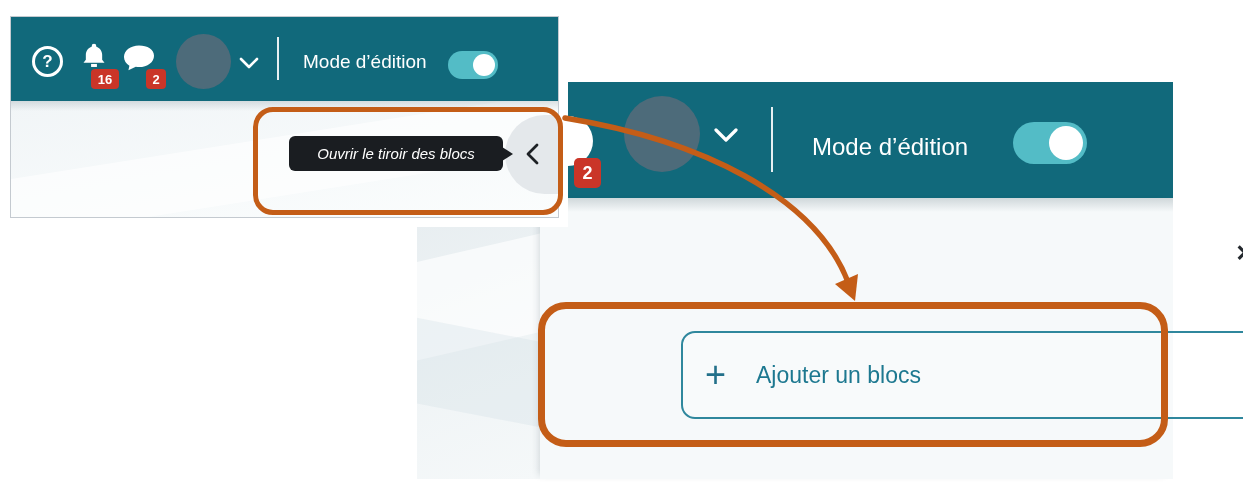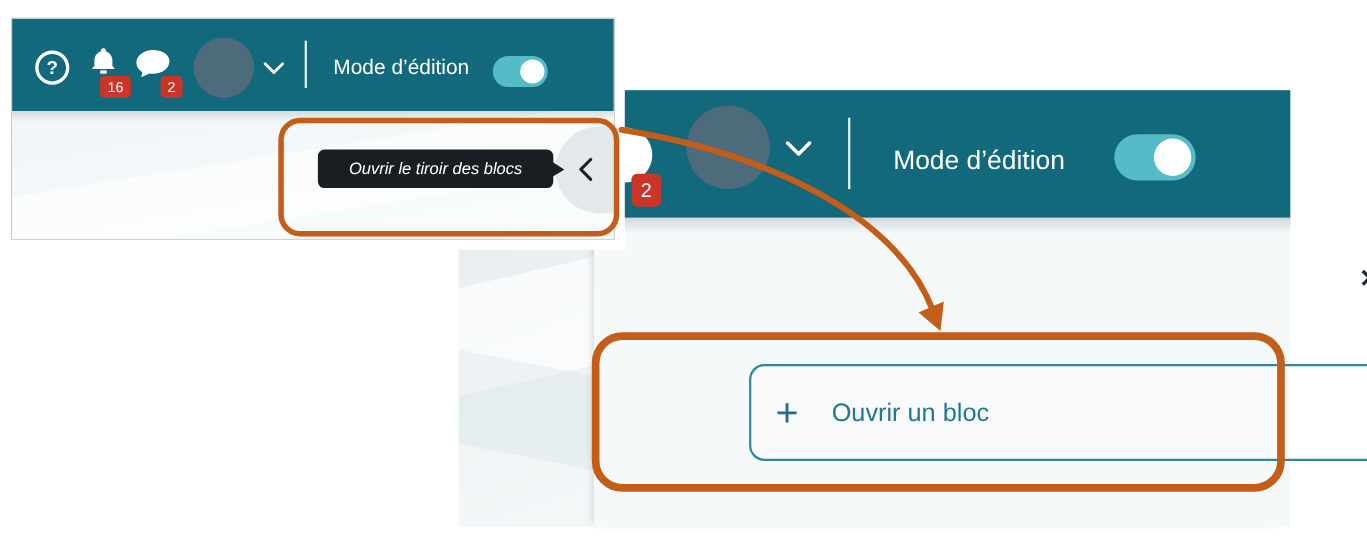--- a/index.html
+++ b/index.html
@@ -13,21 +13,21 @@
   }
   *{margin:0;padding:0;box-sizing:border-box;}
   html,body{background:#ffffff;}
   body{font-family:"Liberation Sans",sans-serif;}
   #canvas{position:relative;width:1243px;height:502px;background:#fff;overflow:hidden;}
 
   
   .shot2{position:absolute;left:417px;top:82px;width:756px;height:397px;z-index:1;background:#f6f9fa;}
   .s2-header{position:absolute;left:0;top:0;width:100%;height:116px;background:var(--header-teal);}
   .s2-bubble{position:absolute;left:126px;top:34px;width:50px;height:50px;border-radius:50%;background:#fff;}
-  .badge{background:var(--badge-red);color:#fff;font-weight:normal;display:flex;align-items:center;justify-content:center;border-radius:4px;line-height:1;}
+  .badge{background:var(--badge-red);color:#fff;font-weight:bold;display:flex;align-items:center;justify-content:center;border-radius:4px;line-height:1;}
   .s2-badge{position:absolute;left:157px;top:76px;width:27px;height:30px;font-size:18px;border-radius:5px;}
   .s2-avatar{position:absolute;left:207px;top:14px;width:76px;height:76px;border-radius:50%;background:var(--avatar-slate);}
   .s2-chevron{position:absolute;left:297px;top:46px;}
   .s2-divider{position:absolute;left:354px;top:25px;width:2px;height:65px;background:rgba(255,255,255,.9);}
   .s2-editlabel{position:absolute;left:395px;top:52px;color:#fff;font-size:24px;line-height:26px;white-space:nowrap;}
   .toggle{position:absolute;background:var(--toggle-track);border-radius:999px;}
   .toggle .knob{position:absolute;background:#fff;border-radius:50%;}
   .s2-toggle{left:596px;top:40px;width:74px;height:42px;}
   .s2-toggle .knob{width:34px;height:34px;right:4px;top:4px;}
   .s2-body{position:absolute;left:0;top:116px;width:100%;height:281px;}
@@ -107,21 +107,21 @@
     </div>
     <div class="s2-body">
       <div class="strip">
         <div class="art a1"></div>
         <div class="art a2"></div>
       </div>
       <div class="drawer">
         <button class="close-btn">✕</button>
         <div class="add-block">
           <span class="add-plus">+</span>
-          <span class="add-label">Ouvrir un bloc</span>
+          <span class="add-label">Ajouter un blocs</span>
         </div>
       </div>
     </div>
   </div>
 
   <div class="hl hl2"></div>
 
   <div class="shot1">
     <div class="s1-header">
       <button class="help-btn">?</button>

